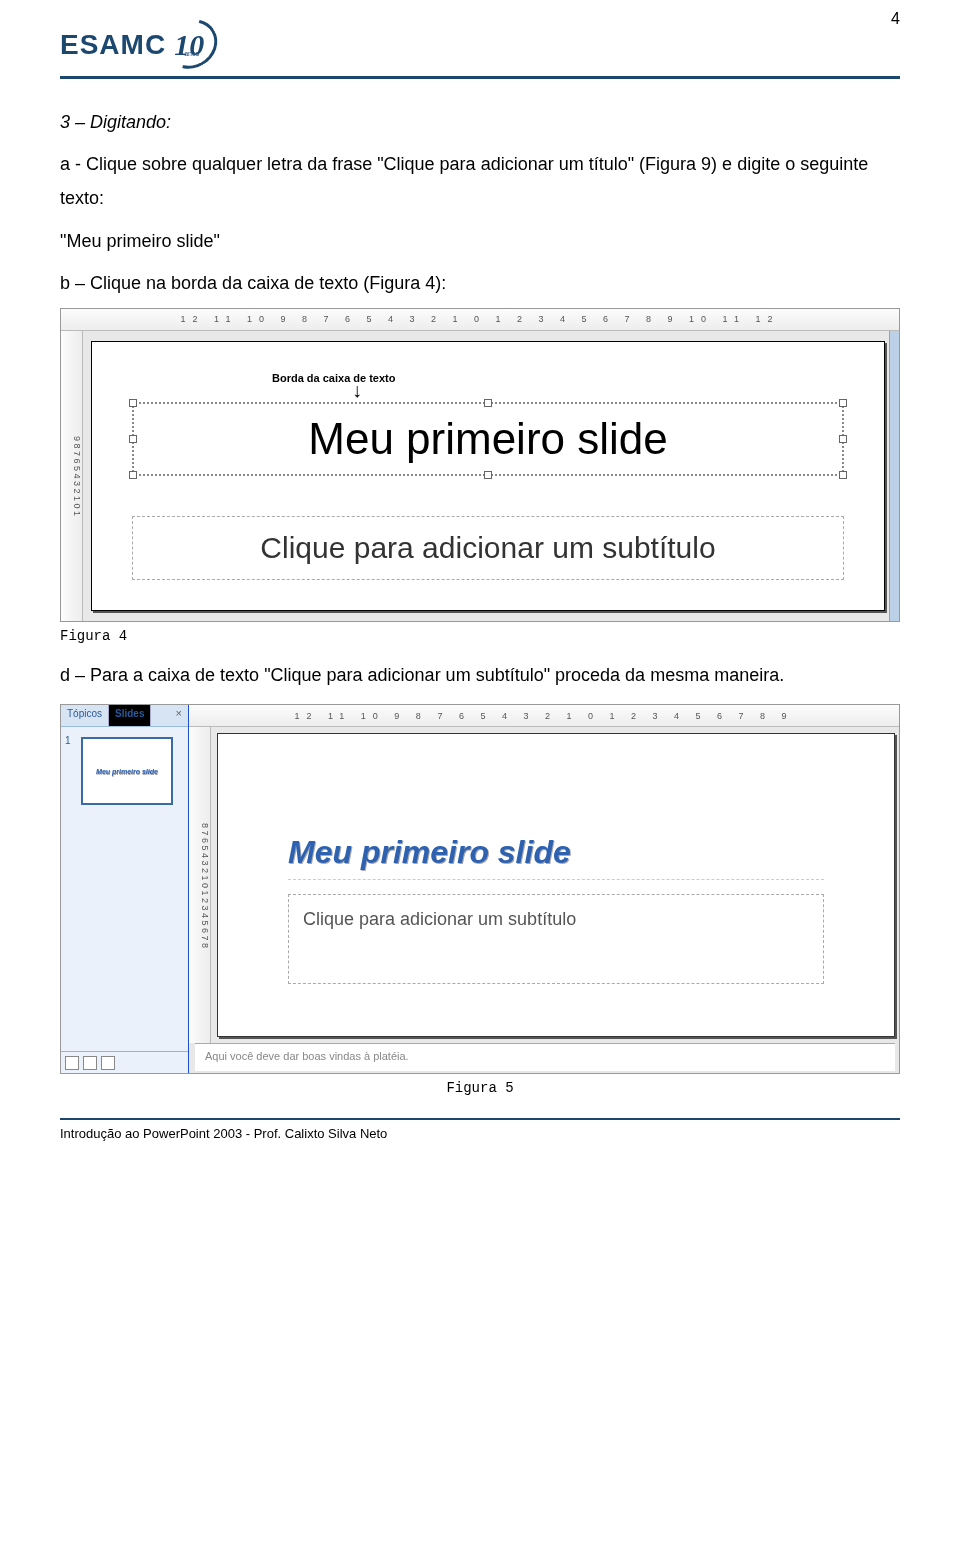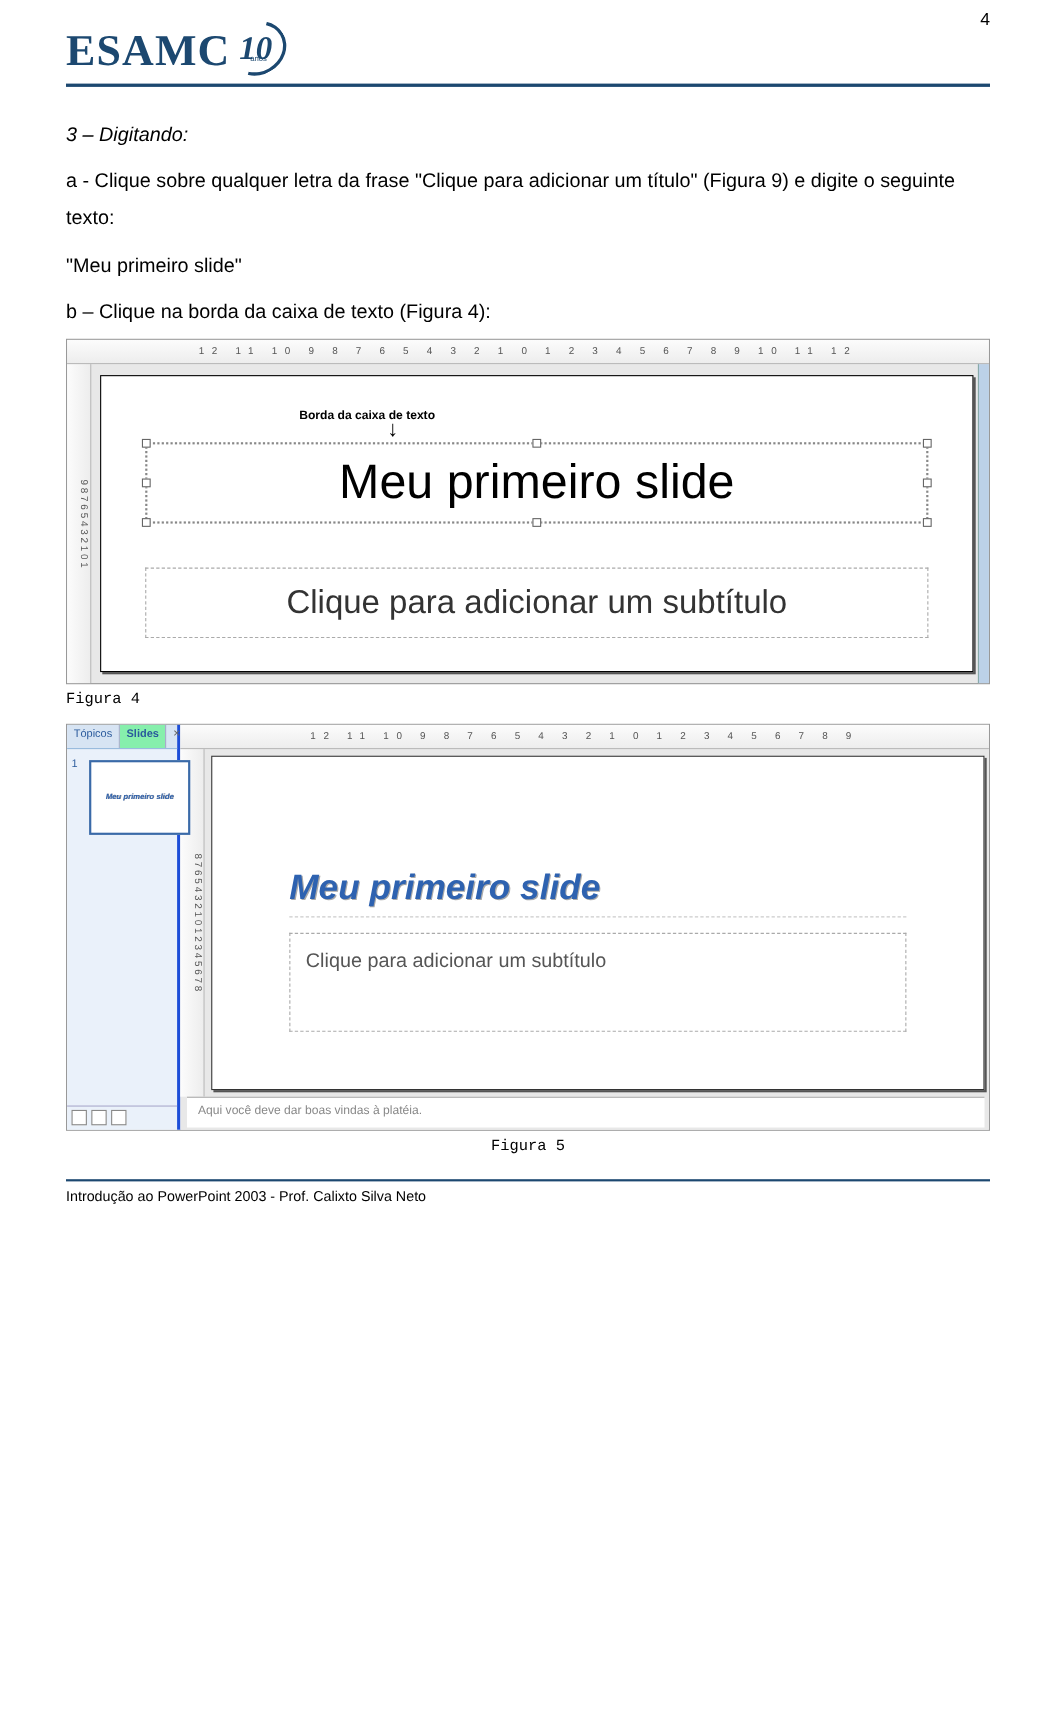--- a/index.html
+++ b/index.html
@@ -24,23 +24,23 @@
     display: flex;
     align-items: center;
     margin-bottom: 6px;
   }
   .logo {
     display: flex;
     align-items: center;
     gap: 4px;
   }
   .logo-text {
-    font-family: Liberation Serif, serif;
+    font-family: Liberation Sans, sans-serif;
     font-weight: 900;
-    font-size: 40px;
+    font-size: 28px;
     letter-spacing: 1px;
     color: #1c4870;
   }
   .logo-badge {
     position: relative;
     width: 56px;
     height: 50px;
     margin-left: -6px;
     text-align: center;
   }
@@ -183,40 +183,40 @@
     margin-bottom: 14px;
   }
   
   .fig5 {
     border: 1px solid #999;
     display: flex;
     margin-top: 12px;
     height: 370px;
   }
   .fig5-left {
-    width: 103px;
+    width: 128px;
     background: #eaf1fa;
-    border-right: 3px solid #1d4ed8;
+    border-right: 1px solid #1d4ed8;
     display: flex;
     flex-direction: column;
   }
   .tabs {
     display: flex;
     height: 22px;
     font-size: 10px;
     background: #d7e4f3;
     border-bottom: 1px solid #9bd;
   }
   .tab {
     padding: 3px 6px;
     border-right: 1px solid #aac;
     color: #2a5a9c;
   }
   .tab.active {
-    background: #86efac;
+    background: #000000;
     font-weight: bold;
   }
   .tab-close {
     margin-left: auto;
     padding: 2px 6px;
     font-size: 11px;
     color: #666;
   }
   .thumb-area {
     flex: 1;
@@ -364,20 +364,21 @@
           <span class="handle h-br"></span>
           <div class="title-text">Meu primeiro slide</div>
         </div>
         <div class="subtitle-box">Clique para adicionar um subtítulo</div>
       </div>
       <div class="fig4-right"></div>
     </div>
   </div>
   <p class="caption">Figura 4</p>
 
+  <p class="body-text">d – Para a caixa de texto "Clique para adicionar um subtítulo" proceda da mesma maneira.</p>
 
   <div class="fig5">
     <div class="fig5-left">
       <div class="tabs">
         <div class="tab">Tópicos</div>
         <div class="tab active">Slides</div>
         <div class="tab-close">×</div>
       </div>
       <div class="thumb-area">
         <div class="thumb-num">1</div>

